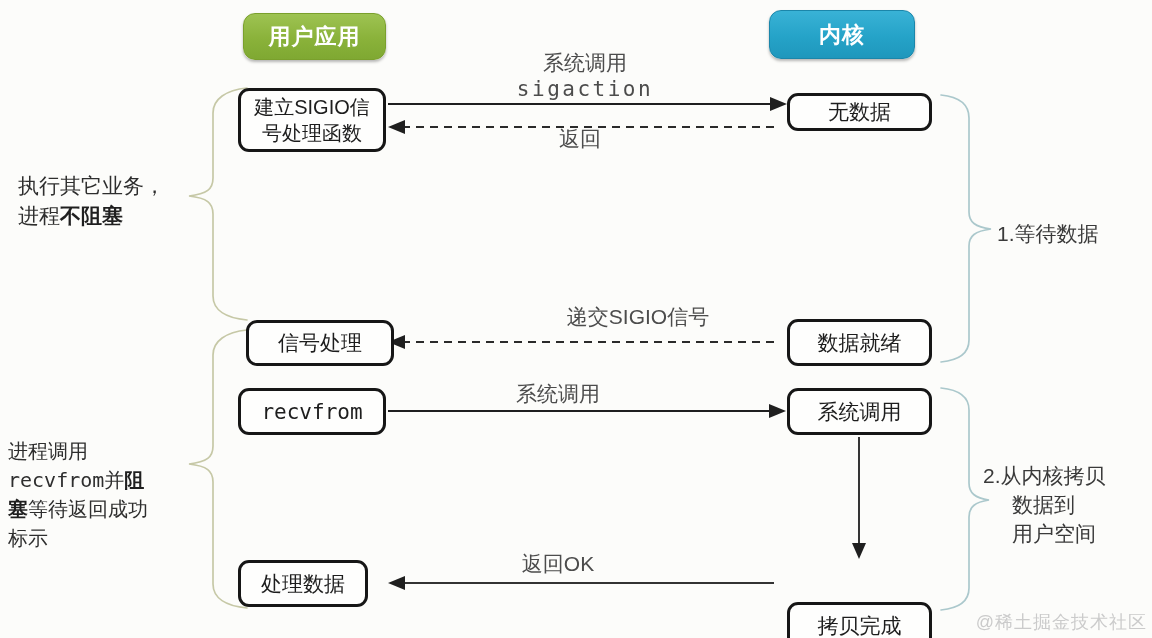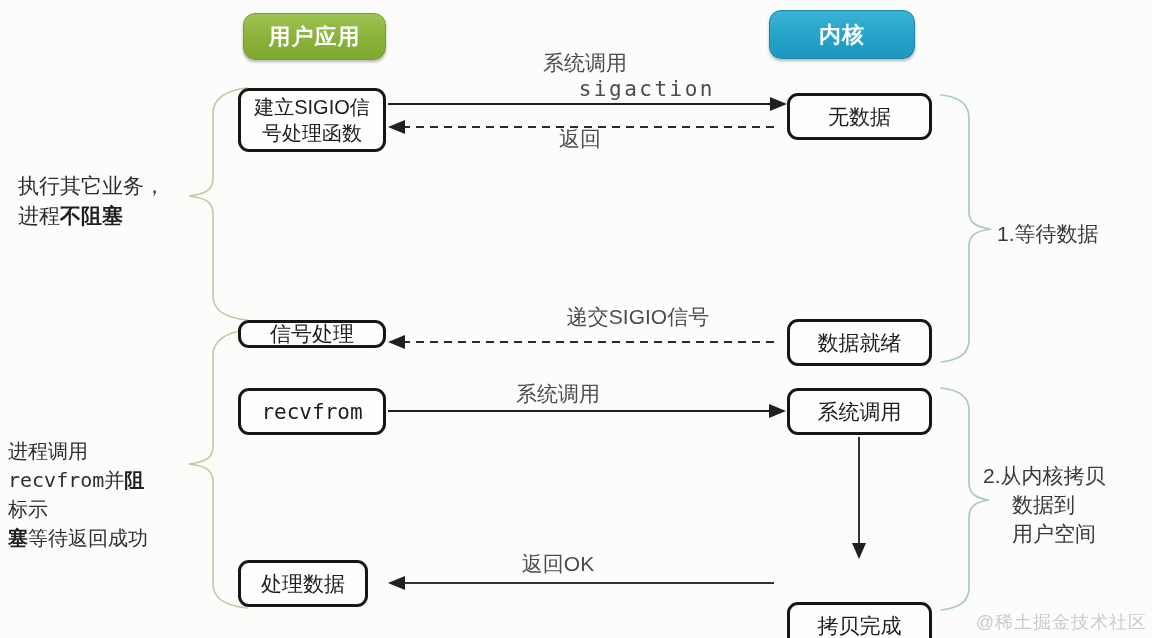--- a/index.html
+++ b/index.html
@@ -20,21 +20,21 @@
   }
   .hdr.blue{
     background:linear-gradient(180deg,#39b2d6 0%,#25a3c8 55%,#1f97bc 100%);
     border:1px solid #1b86aa;box-shadow:0 2px 3px rgba(0,0,0,.28);
   }
   .fbox{
     position:absolute;display:flex;flex-direction:column;align-items:center;justify-content:center;
     background:#fefefd;border:3px solid #161616;border-radius:11px;
     font-size:21px;color:#1d1d1d;text-align:center;line-height:26px;box-sizing:border-box;
   }
-  .mono{font-family:"DejaVu Sans Mono","Liberation Mono",monospace;text-align:right;}
+  .mono{font-family:"DejaVu Sans Mono","Liberation Mono",monospace;}
   .alabel{
     position:absolute;text-align:center;font-size:21px;color:#4c4c4c;line-height:26px;
   }
   .alabel .code{letter-spacing:2.5px;font-size:21px;}
   .note{position:absolute;font-size:21px;color:#2e2e2e;line-height:30px;}
   .note b{font-weight:bold;color:#1f1f1f;}
   .watermark{
     position:absolute;right:5px;bottom:4px;font-size:18px;color:#cbcbcb;letter-spacing:1px;
   }
 </style>
@@ -72,25 +72,25 @@
     <path fill="none" stroke="#abc8cc" stroke-width="1.7" stroke-linecap="round" d="M 941,388 C 961,390 969,398 969,410 L 969,483 C 969,493 975,498 989,500 C 975,502 969,507 969,517 L 969,588 C 969,600 961,608 941,610"></path>
   </svg>
 
   <div class="hdr green" style="left:243px;top:13px;width:141px;height:45px;">用户应用</div>
   <div class="hdr blue" style="left:769px;top:10px;width:144px;height:47px;">内核</div>
 
   <div class="fbox" style="left:238px;top:88px;width:148px;height:64px;font-size:20px;">
     <span>建立SIGIO信</span>
     <span>号处理函数</span>
   </div>
-  <div class="fbox" style="left:238px;top:320px;width:148px;height:28px;">信号处理</div>
+  <div class="fbox" style="left:246px;top:320px;width:148px;height:46px;">信号处理</div>
   <div class="fbox mono" style="left:238px;top:388px;width:148px;height:47px;">recvfrom</div>
   <div class="fbox" style="left:238px;top:560px;width:130px;height:47px;">处理数据</div>
 
-  <div class="fbox" style="left:787px;top:93px;width:145px;height:47px;">无数据</div>
+  <div class="fbox" style="left:787px;top:93px;width:145px;height:38px;">无数据</div>
   <div class="fbox" style="left:787px;top:319px;width:145px;height:47px;">数据就绪</div>
   <div class="fbox" style="left:787px;top:388px;width:145px;height:47px;">系统调用</div>
   <div class="fbox" style="left:787px;top:560px;width:145px;height:47px;margin-top:42px;">拷贝完成</div>
 
   <div class="alabel" style="left:455px;top:50px;width:260px;">
     <div>系统调用</div>
     <div class="mono code">sigaction</div>
   </div>
   <div class="alabel" style="left:455px;top:126px;width:250px;">返回</div>
   <div class="alabel" style="left:493px;top:304px;width:290px;">递交SIGIO信号</div>
@@ -98,22 +98,22 @@
   <div class="alabel" style="left:428px;top:551px;width:260px;">返回OK</div>
 
   <div class="note" style="left:18px;top:171px;">
     <div><span>执行其它业务，</span></div>
     <div><span>进程</span><b>不阻塞</b></div>
   </div>
 
   <div class="note" style="left:8px;top:437px;font-size:20px;line-height:29px;">
     <div><span>进程调用</span></div>
     <div><span class="mono">recvfrom</span><span>并</span><b>阻</b></div>
+    <div><b>塞</b><span>等待返回成功</span></div>
     <div><span>标示</span></div>
-    <div><b>塞</b><span>等待返回成功</span></div>
   </div>
 
   <div class="note" style="left:997px;top:219px;color:#3a3a3a;">1.等待数据</div>
 
   <div class="note" style="left:983px;top:461px;line-height:29px;color:#3a3a3a;">
     <div>2.从内核拷贝</div>
     <div style="padding-left:29px;">数据到</div>
     <div style="padding-left:29px;">用户空间</div>
   </div>
 

